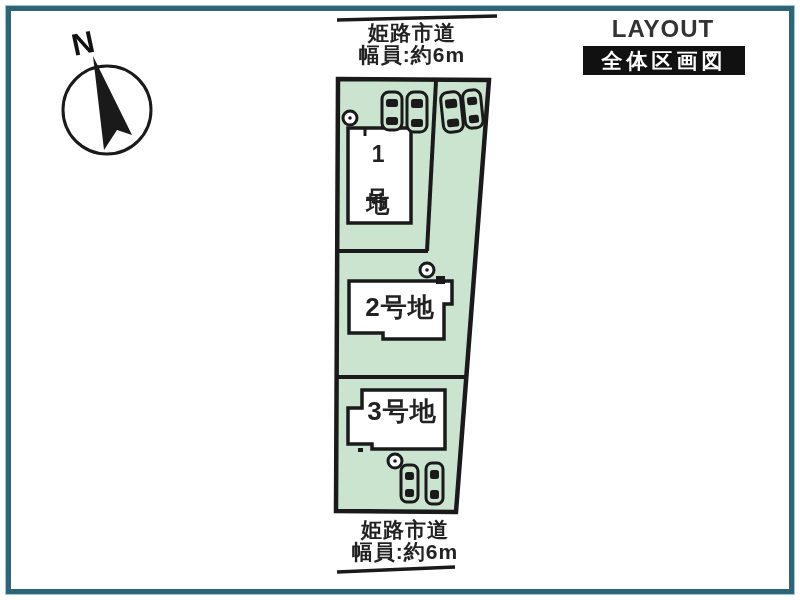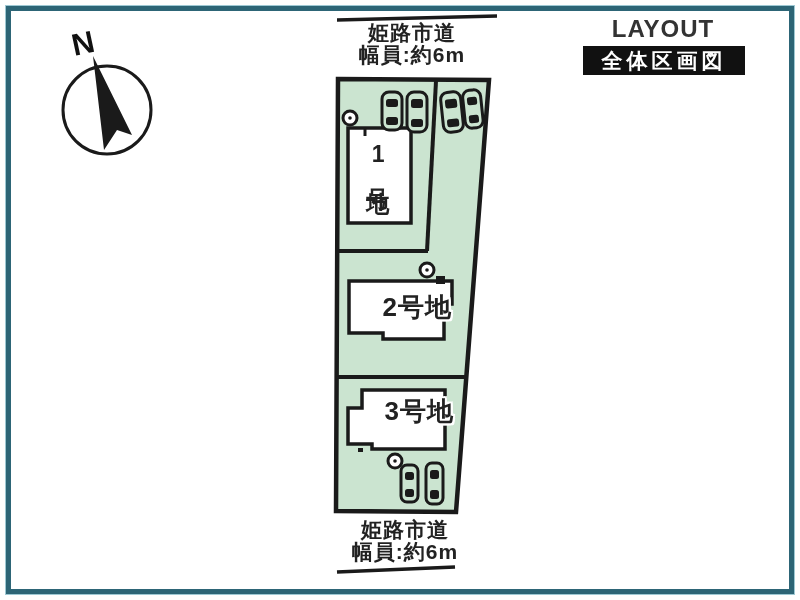--- a/index.html
+++ b/index.html
@@ -30,21 +30,21 @@
   .title-badge{
     position:absolute;left:583px;top:46px;width:162px;height:29px;
     background:#111;color:#fff;font-size:21px;font-weight:bold;letter-spacing:4px;
     display:flex;align-items:center;justify-content:center;
   }
   .parcel-label-v{
     writing-mode:vertical-rl;text-orientation:upright;
     font-size:23px;font-weight:bold;letter-spacing:3px;color:#222;
   }
   .parcel-label-h{
-    width:104px;text-align:right;font-size:26px;font-weight:bold;color:#222;letter-spacing:1px;
+    width:104px;text-align:center;font-size:26px;font-weight:bold;color:#222;letter-spacing:1px;
   }
   .compass-n{
     position:absolute;left:72px;top:26px;font-size:31px;font-weight:bold;color:#111;
     transform:rotate(-12deg);
   }
 </style>
 </head>
 <body>
 
 <svg width="800" height="600" viewBox="0 0 800 600">

